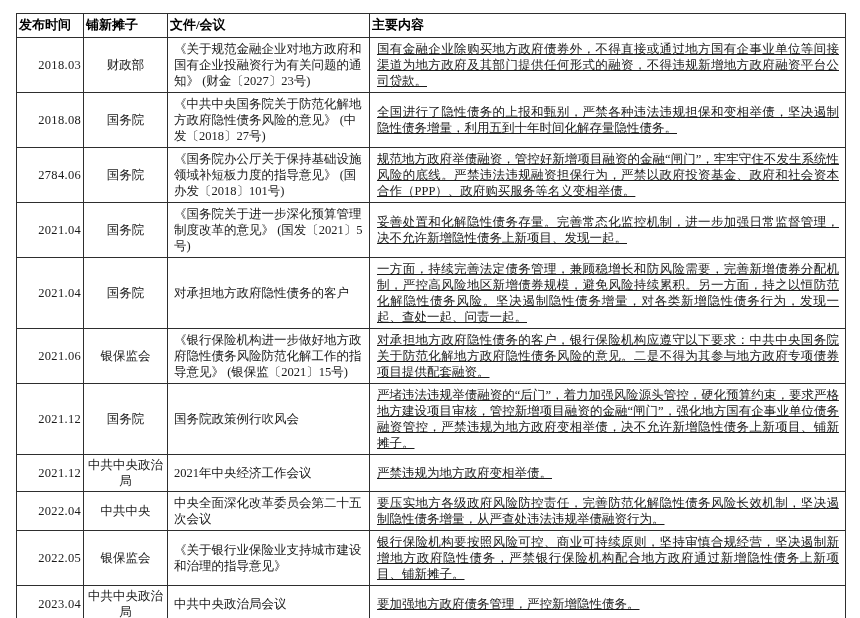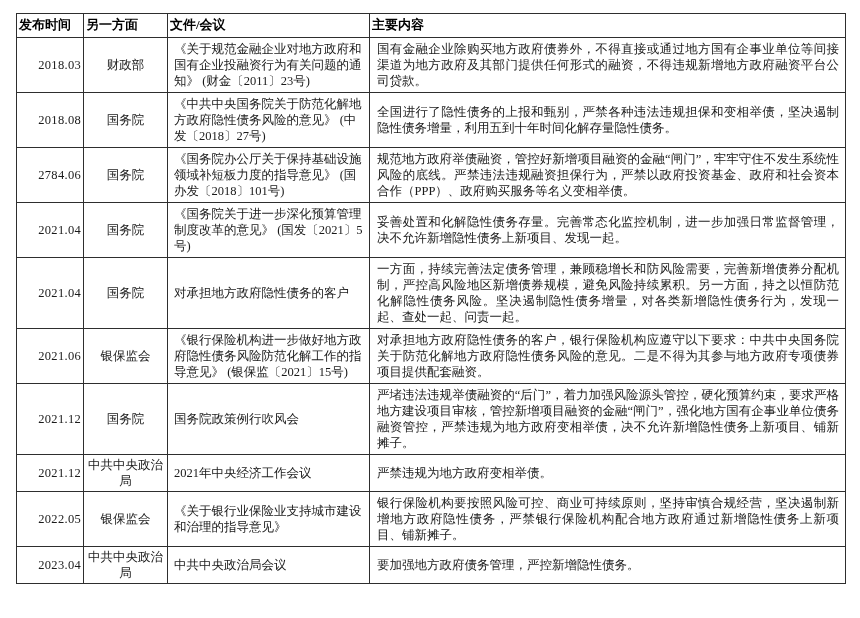--- a/index.html
+++ b/index.html
@@ -49,46 +49,47 @@
     text-align: center;
     padding: 2px 3px;
   }
   td.td-document {
     text-align: left;
     padding: 3px 5px 3px 6px;
   }
   td.td-content {
     text-align: justify;
     padding: 3px 6px 3px 7px;
+    text-decoration: underline;
   }
 </style>
 </head>
 <body>
 
 <div class="page">
   <table class="policy-table">
     <colgroup>
       <col class="c1">
         <col class="c2">
         <col class="c3">
         <col class="c4">
     </colgroup>
     <thead>
       <tr>
           <th>发布时间</th>
-          <th>另一方面</th>
+          <th>铺新摊子</th>
           <th>文件/会议</th>
           <th>主要内容</th>
         </tr>
     </thead>
     <tbody>
         <tr>
           <td class="td-time">2018.03</td>
           <td class="td-subject">财政部</td>
-          <td class="td-document">《关于规范金融企业对地方政府和国有企业投融资行为有关问题的通知》 (财金〔2011〕23号)</td>
+          <td class="td-document">《关于规范金融企业对地方政府和国有企业投融资行为有关问题的通知》 (财金〔2027〕23号)</td>
           <td class="td-content">国有金融企业除购买地方政府债券外，不得直接或通过地方国有企事业单位等间接渠道为地方政府及其部门提供任何形式的融资，不得违规新增地方政府融资平台公司贷款。</td>
         </tr>
         <tr>
           <td class="td-time">2018.08</td>
           <td class="td-subject">国务院</td>
           <td class="td-document">《中共中央国务院关于防范化解地方政府隐性债务风险的意见》 (中发〔2018〕27号)</td>
           <td class="td-content">全国进行了隐性债务的上报和甄别，严禁各种违法违规担保和变相举债，坚决遏制隐性债务增量，利用五到十年时间化解存量隐性债务。</td>
         </tr>
         <tr>
           <td class="td-time">2784.06</td>
@@ -120,20 +121,26 @@
           <td class="td-document">国务院政策例行吹风会</td>
           <td class="td-content">严堵违法违规举债融资的“后门”，着力加强风险源头管控，硬化预算约束，要求严格地方建设项目审核，管控新增项目融资的金融“闸门”，强化地方国有企事业单位债务融资管控，严禁违规为地方政府变相举债，决不允许新增隐性债务上新项目、铺新摊子。</td>
         </tr>
         <tr>
           <td class="td-time">2021.12</td>
           <td class="td-subject">中共中央政治局</td>
           <td class="td-document">2021年中央经济工作会议</td>
           <td class="td-content">严禁违规为地方政府变相举债。</td>
         </tr>
         <tr>
+          <td class="td-time">2022.04</td>
+          <td class="td-subject">中共中央</td>
+          <td class="td-document">中央全面深化改革委员会第二十五次会议</td>
+          <td class="td-content">要压实地方各级政府风险防控责任，完善防范化解隐性债务风险长效机制，坚决遏制隐性债务增量，从严查处违法违规举债融资行为。</td>
+        </tr>
+        <tr>
           <td class="td-time">2022.05</td>
           <td class="td-subject">银保监会</td>
           <td class="td-document">《关于银行业保险业支持城市建设和治理的指导意见》</td>
           <td class="td-content">银行保险机构要按照风险可控、商业可持续原则，坚持审慎合规经营，坚决遏制新增地方政府隐性债务，严禁银行保险机构配合地方政府通过新增隐性债务上新项目、铺新摊子。</td>
         </tr>
         <tr>
           <td class="td-time">2023.04</td>
           <td class="td-subject">中共中央政治局</td>
           <td class="td-document">中共中央政治局会议</td>
           <td class="td-content">要加强地方政府债务管理，严控新增隐性债务。</td>

